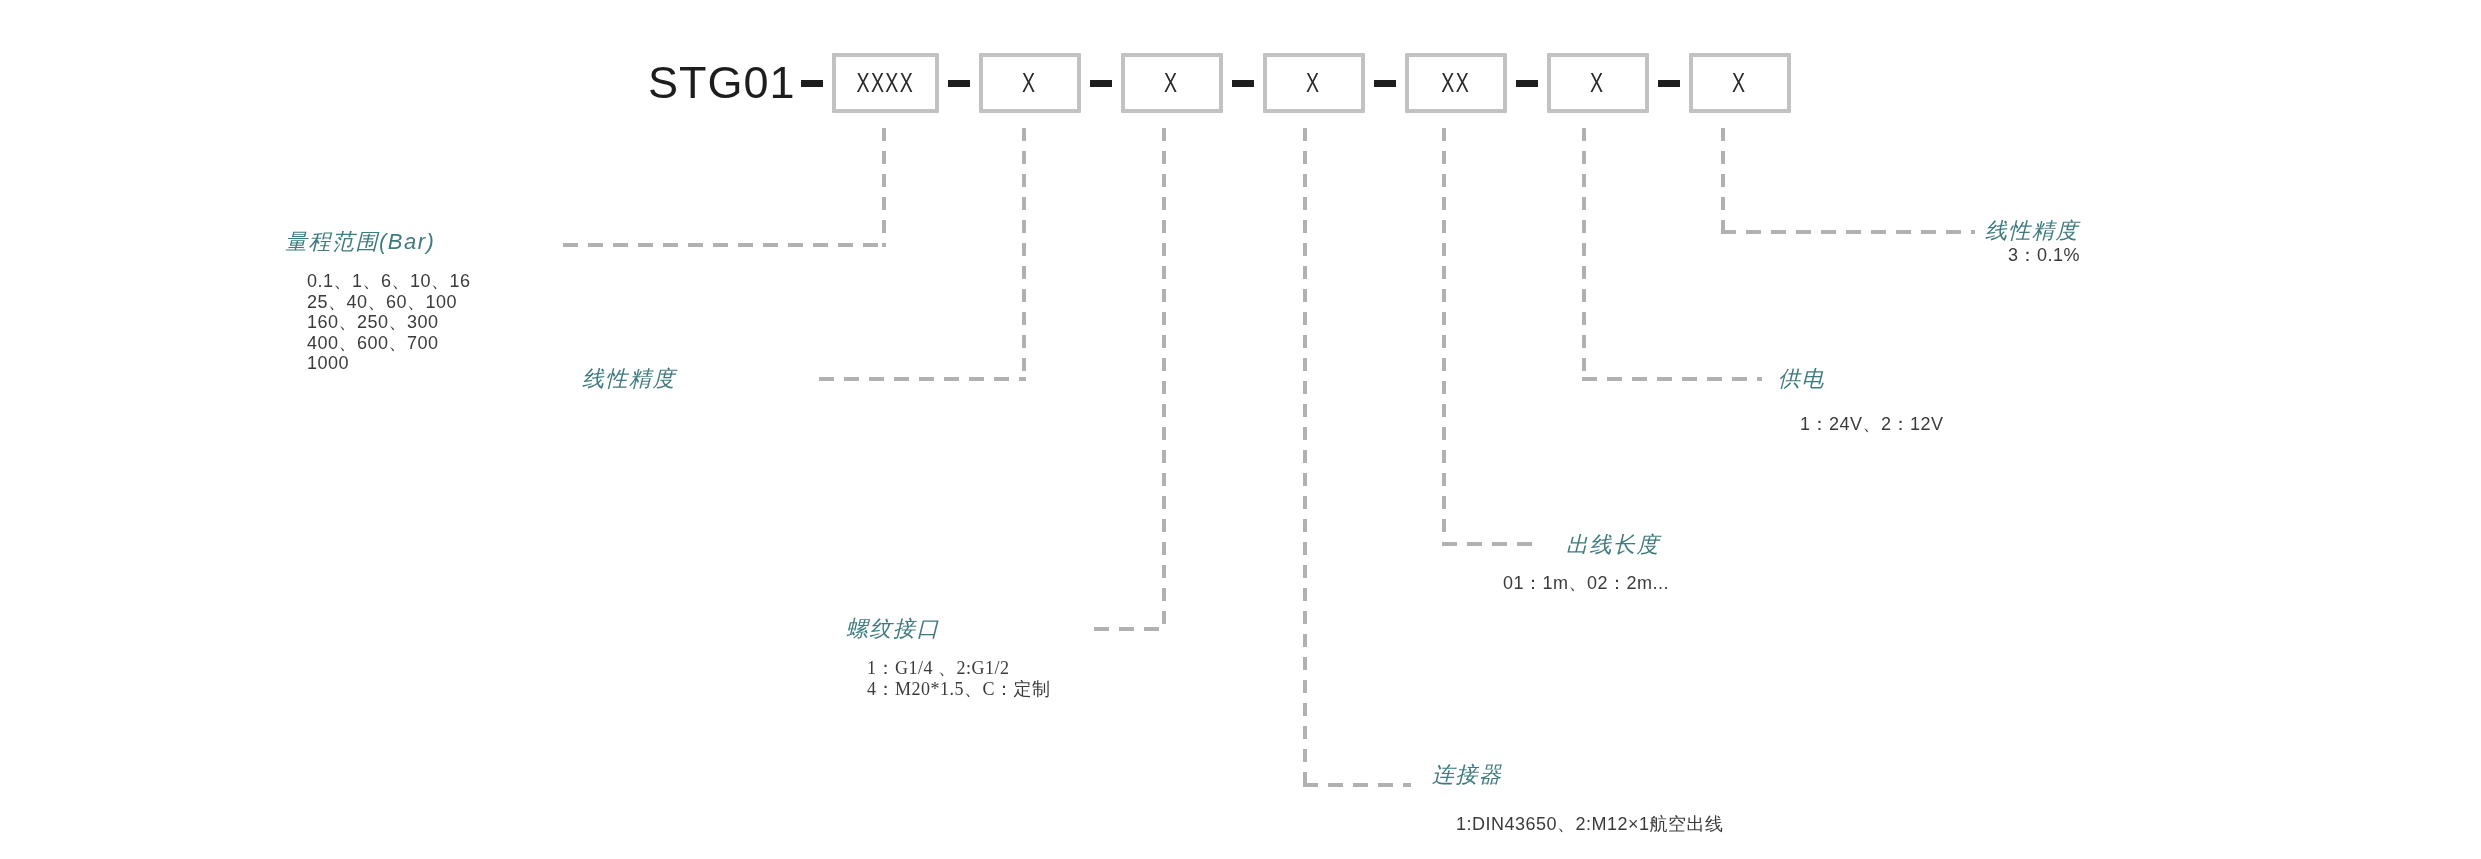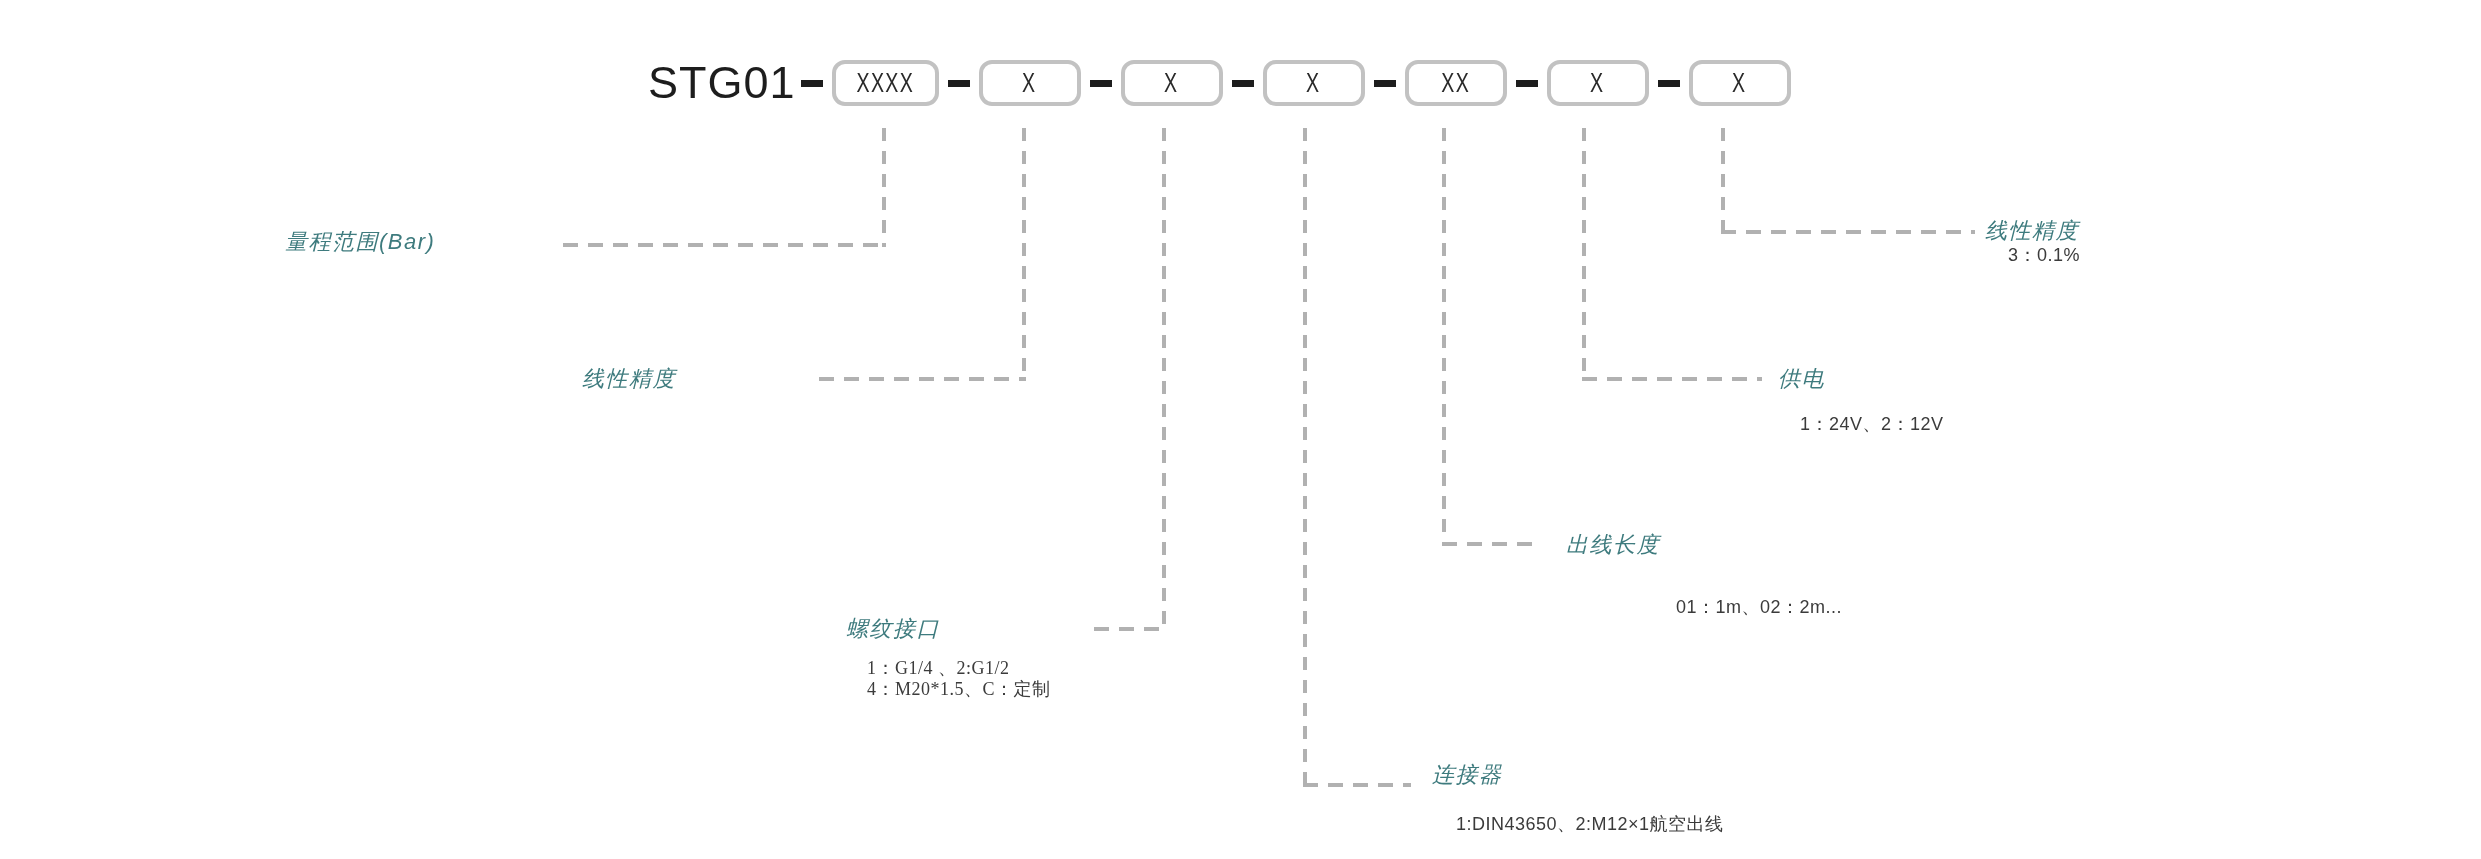--- a/index.html
+++ b/index.html
@@ -31,25 +31,25 @@
   .sep-dash {
     width: 22px;
     height: 7px;
     background: var(--color-title, #1d1d1d);
     margin: 0 9px;
     flex: 0 0 auto;
   }
   .sep-dash.first { margin-left: 5px; }
   .code-box {
     box-sizing: border-box;
-    height: 46px;
+    height: 60px;
     width: 102px;
     flex: 0 0 auto;
     border: 4px solid var(--color-box_border, #c2c2c2);
-    border-radius: 13px;
+    border-radius: 1px;
     background: #ffffff;
     display: flex;
     align-items: center;
     justify-content: center;
   }
   .code-box.wide { width: 107px; }
   .code-box span {
     font-size: 28px;
     color: #2a2a2a;
     letter-spacing: 2px;
@@ -136,36 +136,43 @@
 
   <div class="hdash" style="left:563px; top:243px; width:323px;"></div>
   <div class="hdash" style="left:819px; top:377px; width:207px;"></div>
   <div class="hdash" style="left:1094px; top:627px; width:72px;"></div>
   <div class="hdash" style="left:1303px; top:783px; width:108px;"></div>
   <div class="hdash" style="left:1442px; top:542px; width:100px;"></div>
   <div class="hdash" style="left:1582px; top:377px; width:180px;"></div>
   <div class="hdash" style="left:1721px; top:230px; width:254px;"></div>
 
   <div class="spec-label" style="left:285px; top:227px;">量程范围(Bar)</div>
+  <div class="spec-values" style="left:307px; top:271px;">
+    <div>0.1、1、6、10、16</div>
+    <div>25、40、60、100</div>
+    <div>160、250、300</div>
+    <div>400、600、700</div>
+    <div>1000</div>
+  </div>
 
   <div class="spec-label" style="left:582px; top:364px;">线性精度</div>
 
   <div class="spec-label" style="left:846px; top:614px;">螺纹接口</div>
   <div class="spec-values" style="left:867px; top:658px;font-family:Liberation Serif, serif;">
     <div>1：G1/4 、2:G1/2</div>
     <div>4：M20*1.5、C：定制</div>
   </div>
 
   <div class="spec-label" style="left:1432px; top:730px;margin-top:30px;">连接器</div>
   <div class="spec-values" style="left:1456px; top:814px;">
     <div>1:DIN43650、2:M12×1航空出线</div>
   </div>
 
   <div class="spec-label" style="left:1566px; top:530px;">出线长度</div>
-  <div class="spec-values" style="left:1676px; top:573px;margin-top:24px;">
+  <div class="spec-values" style="left:1503px; top:573px;">
     <div>01：1m、02：2m...</div>
   </div>
 
   <div class="spec-label" style="left:1778px; top:364px;">供电</div>
   <div class="spec-values" style="left:1800px; top:414px;">
     <div>1：24V、2：12V</div>
   </div>
 
   <div class="spec-label" style="left:1985px; top:216px;">线性精度</div>
   <div class="spec-values" style="left:2008px; top:245px;">

